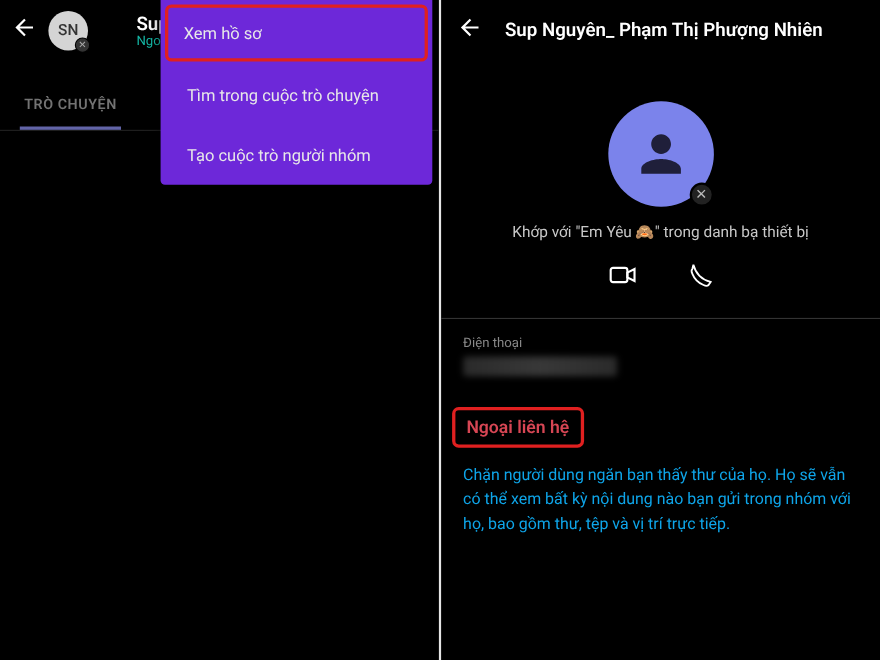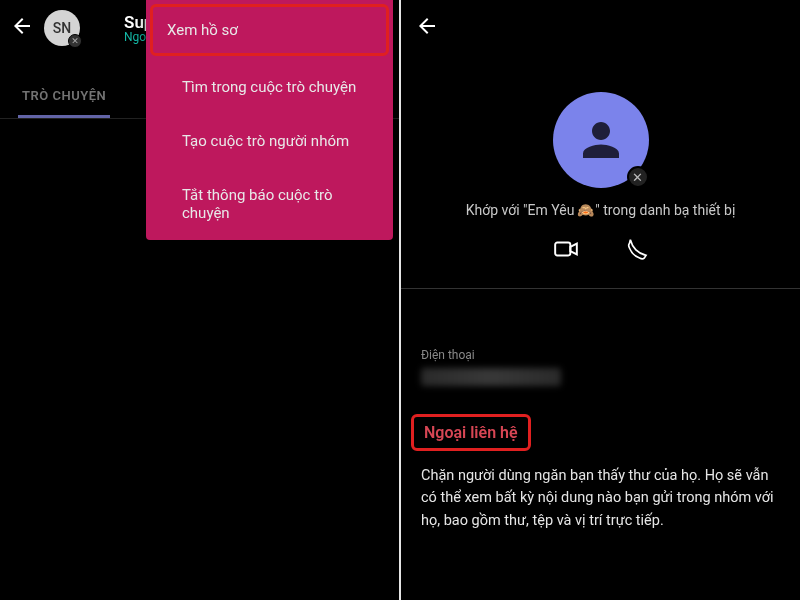--- a/index.html
+++ b/index.html
@@ -84,27 +84,27 @@
       letter-spacing: 0.5px;
       color: #737373;
       padding: 12px 4px;
       border-bottom: 3px solid #6264a7;
     }
     .dropdown {
       position: absolute;
       top: 0;
       left: 146px;
       right: 6px;
-      background: #be185d;
+      background: #6d28d9;
       border-radius: 0 0 4px 4px;
       box-shadow: 0 4px 12px rgba(0,0,0,0.5);
       z-index: 10;
     }
     .dropdown-item {
-      padding: 18px 36px;
+      padding: 18px 24px;
       font-size: 15px;
       color: #e8e8e8;
     }
     .dropdown-item.highlighted {
       border: 3px solid #e02020;
       border-radius: 6px;
       margin: 4px;
       padding: 14px 14px;
     }
     
@@ -177,21 +177,20 @@
       background: #333;
       margin: 0 0;
     }
     .info-section {
       padding: 14px 20px 6px 20px;
     }
     .info-label {
       font-size: 12px;
       color: #888;
       margin-bottom: 6px;
-      margin-top: 45px;
     }
     .blurred-phone {
       width: 140px;
       height: 18px;
       background: linear-gradient(90deg, #2a2a2a, #383838, #2a2a2a);
       filter: blur(3px);
       border-radius: 3px;
     }
     .block-section {
       padding: 22px 20px 12px 20px;
@@ -205,21 +204,21 @@
     }
     .block-text {
       color: #d74654;
       font-size: 16px;
       font-weight: 600;
     }
     .block-desc {
       margin-top: 14px;
       font-size: 14.5px;
       line-height: 1.55;
-      color: #e5e5e5;
+      color: #0ea5e9;
       padding-right: 6px;
     }
   </style>
 </head>
 <body>
 
 <div class="screen">
   <div class="left-header">
     <div class="back-arrow">
       <svg viewBox="0 0 24 24" width="24" height="24">
@@ -237,31 +236,31 @@
   </div>
 
   <div class="tab-bar">
     <div class="tab">TRÒ CHUYỆN</div>
   </div>
 
   <div class="dropdown">
     <div class="dropdown-item highlighted">Xem hồ sơ</div>
     <div class="dropdown-item">Tìm trong cuộc trò chuyện</div>
     <div class="dropdown-item">Tạo cuộc trò người nhóm</div>
-    <div class="dropdown-item">Tắt thông báo cuộc trò chuyện</div>
   </div>
 </div>
 
 <div class="screen">
   <div class="right-header">
     <div class="back-arrow">
       <svg viewBox="0 0 24 24" width="24" height="24">
           <path d="M20 11H7.8l5.6-5.6L12 4l-8 8 8 8 1.4-1.4L7.8 13H20z" fill="#fff"></path>
         </svg>
     </div>
+    <div class="right-title">Sup Nguyên_ Phạm Thị Phượng Nhiên</div>
   </div>
 
   <div class="profile-section">
     <div class="big-avatar">
       <svg viewBox="0 0 24 24">
           <path d="M12 12c2.2 0 4-1.8 4-4s-1.8-4-4-4-4 1.8-4 4 1.8 4 4 4zm0 2c-2.7 0-8 1.3-8 4v2h16v-2c0-2.7-5.3-4-8-4z"></path>
         </svg>
       <div class="big-badge">✕</div>
     </div>
     <div class="match-text">Khớp với "Em Yêu 🙈" trong danh bạ thiết bị</div>

